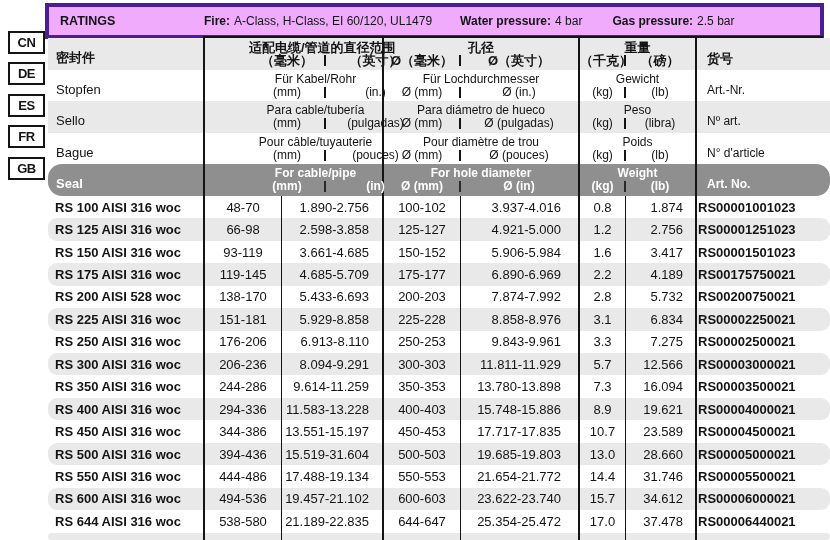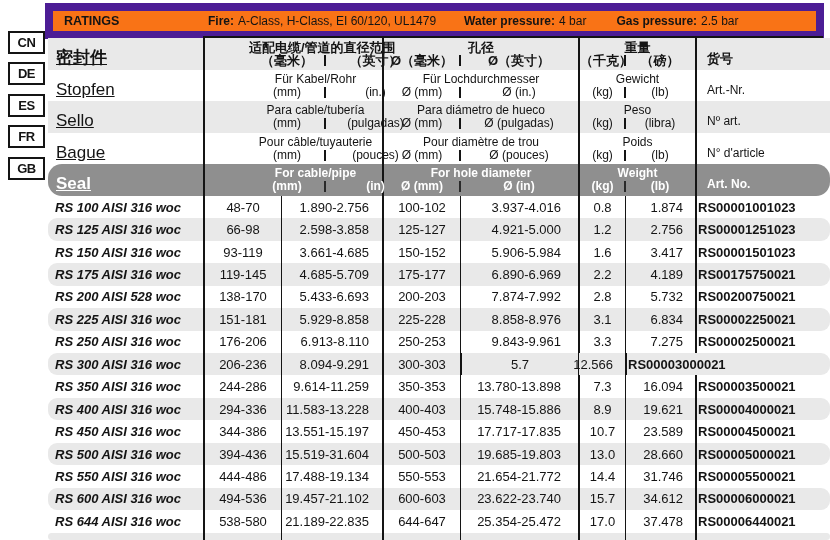--- a/index.html
+++ b/index.html
@@ -1,21 +1,21 @@
 <!DOCTYPE html>
 <html><head>
 <meta charset="utf-8">
 <style>
   html,body{margin:0;padding:0;background:#fff;}
   .page{position:relative;width:830px;height:540px;background:#ffffff;overflow:hidden;
         font-family:"Liberation Sans","DejaVu Sans",sans-serif;color:#141414;}
 
   
   .ratings-bar{position:absolute;left:45px;top:3px;width:779px;height:36px;box-sizing:border-box;
-               border:8px solid #4c1d95;background:#f97316;display:flex;align-items:center;
+               border:4px solid #4c1d95;background:#f0abfc;display:flex;align-items:center;
                font-size:12px;white-space:nowrap;}
   .rb-label{font-weight:bold;padding-left:11px;width:144px;font-size:12.5px;}
   .rb-item b{font-weight:bold;}
   .rb-item .v{margin-left:4px;}
   .rb-water{margin-left:28px;}
   .rb-gas{margin-left:30px;}
 
   
   .topline{position:absolute;left:203px;top:36px;width:620px;height:2px;background:#141414;}
 
@@ -27,21 +27,21 @@
   .hrow.shade{background:#e9e9e9;}
   .hrow.cjk{font-weight:bold;font-size:13px;}
   .hrow.dark{background:#8f8f8f;color:#ffffff;font-weight:bold;border-radius:14px;}
 
   .lang-badge{position:absolute;left:-40px;bottom:16px;width:33px;height:19px;
               border:2px solid #141414;background:#ffffff;color:#141414;
               font-weight:bold;font-size:13px;letter-spacing:-0.5px;
               display:flex;align-items:center;justify-content:center;}
 
   .hc{box-sizing:border-box;min-width:0;}
-  .hc-seal{grid-column:1;display:flex;align-items:flex-end;padding:4px 0 6px 8px;font-size:17px;text-decoration:underline;}
+  .hc-seal{grid-column:1;display:flex;align-items:flex-end;padding:4px 0 6px 8px;font-size:13px;}
   .hgroup{display:flex;flex-direction:column;justify-content:space-between;padding-top:2px;}
   .hg-cable{grid-column:2 / span 2;border-left:2px solid #141414;padding-left:44px;}
   .hg-hole{grid-column:4 / span 2;border-left:2px solid #141414;}
   .hg-weight{grid-column:6 / span 2;border-left:2px solid #141414;}
   .hc-art{grid-column:8;border-left:2px solid #141414;display:flex;align-items:flex-end;
           padding:0 0 5px 10px;}
   .hg-title{text-align:center;padding-top:1px;white-space:nowrap;overflow:visible;}
   .units{position:relative;display:grid;padding-bottom:3px;}
   .units span{text-align:center;white-space:nowrap;}
   .hg-cable .units{grid-template-columns:76px 101px;}
@@ -49,21 +49,21 @@
   .hg-weight .units{grid-template-columns:45px 70px;}
   .units::after{content:"";position:absolute;top:1px;height:11px;width:2px;background:#141414;}
   .hrow.dark .units::after{background:#2a2a2a;}
   .hg-cable .units::after{left:75px;}
   .hg-hole  .units::after{left:75px;}
   .hg-weight .units::after{left:44px;}
 
   .drow{height:22.45px;align-items:center;font-size:13px;}
   .drow.stripe{background:#e9e9e9;border-radius:9px;}
   .dc{box-sizing:border-box;height:100%;display:flex;align-items:center;min-width:0;white-space:nowrap;}
-  .c-name{font-weight:bold;padding-left:7px;font-style:italic;}
+  .c-name{font-weight:bold;padding-left:7px;}
   .c-cable-mm{border-left:2px solid #141414;justify-content:center;}
   .c-cable-in{border-left:1px solid #141414;justify-content:flex-end;padding-right:13px;}
   .c-hole-mm{border-left:2px solid #141414;justify-content:center;}
   .c-hole-in{border-left:1px solid #141414;justify-content:flex-end;padding-right:17px;}
   .c-kg{border-left:2px solid #141414;justify-content:center;}
   .c-lb{border-left:1px solid #141414;justify-content:flex-end;padding-right:12px;text-align:right;}
   .c-art{border-left:2px solid #141414;font-weight:bold;padding-left:1px;}
   .drow.partial{height:7px;overflow:hidden;}
 </style>
 </head>
@@ -282,20 +282,21 @@
     <div class="dc c-hole-in">9.843-9.961</div>
     <div class="dc c-kg">3.3</div>
     <div class="dc c-lb">7.275</div>
     <div class="dc c-art">RS00002500021</div>
   </div>
         <div class="drow stripe">
     <div class="dc c-name">RS 300 AISI 316 woc</div>
     <div class="dc c-cable-mm">206-236</div>
     <div class="dc c-cable-in">8.094-9.291</div>
     <div class="dc c-hole-mm">300-303</div>
+    <div class="dc c-hole-in">11.811-11.929</div>
     <div class="dc c-kg">5.7</div>
     <div class="dc c-lb">12.566</div>
     <div class="dc c-art">RS00003000021</div>
   </div>
         <div class="drow">
     <div class="dc c-name">RS 350 AISI 316 woc</div>
     <div class="dc c-cable-mm">244-286</div>
     <div class="dc c-cable-in">9.614-11.259</div>
     <div class="dc c-hole-mm">350-353</div>
     <div class="dc c-hole-in">13.780-13.898</div>

